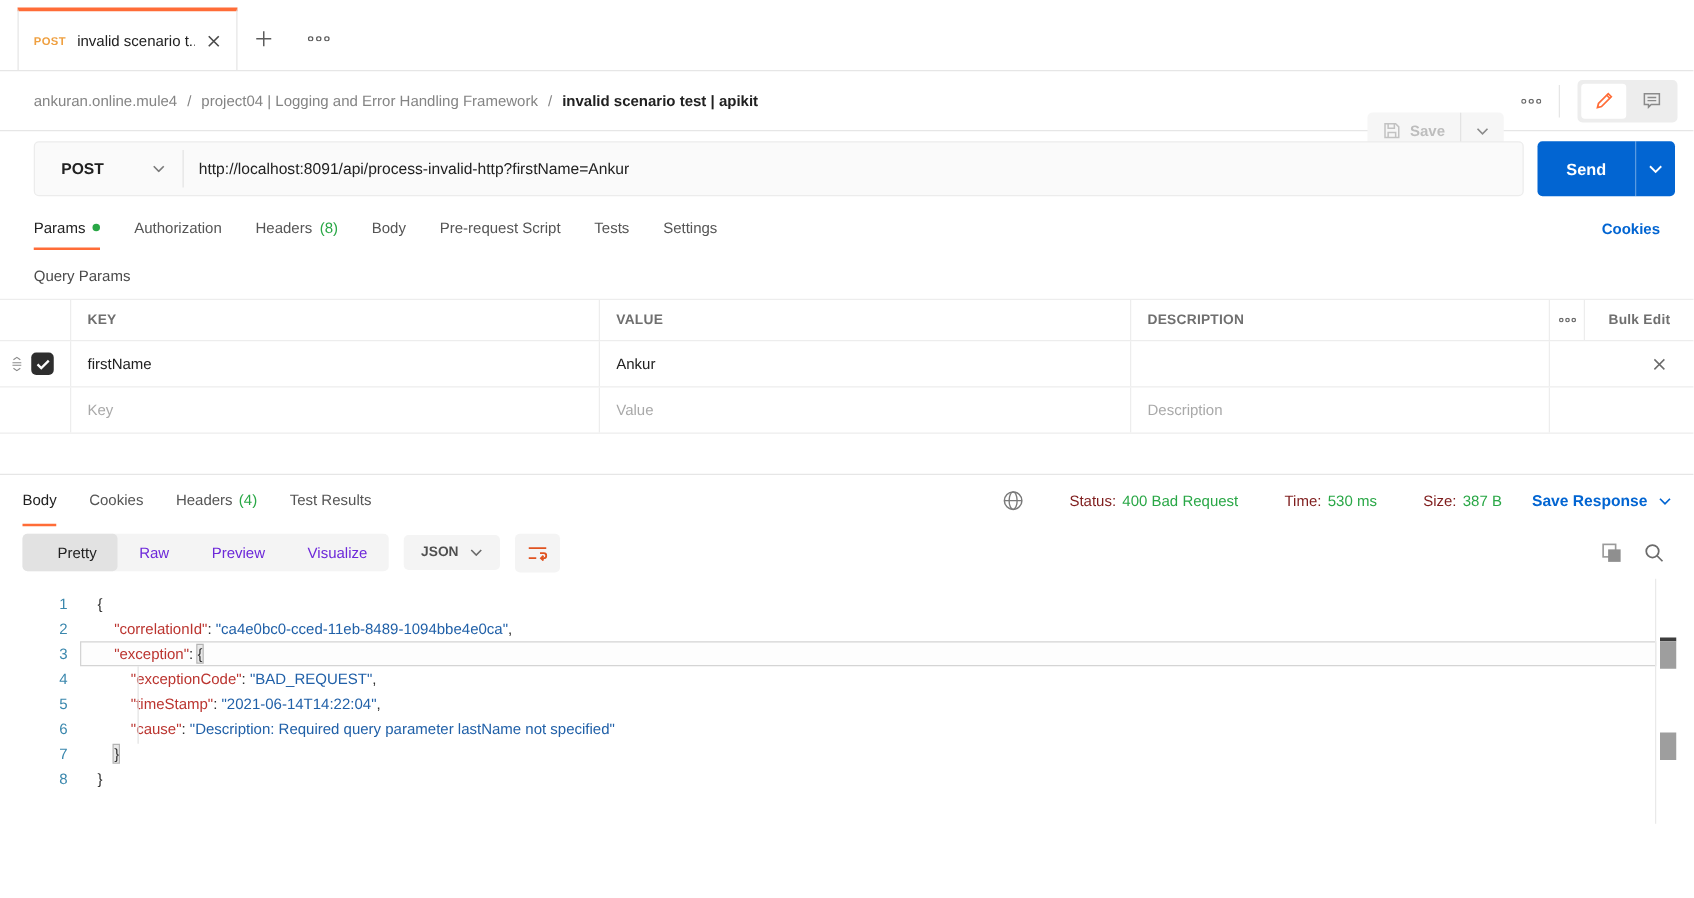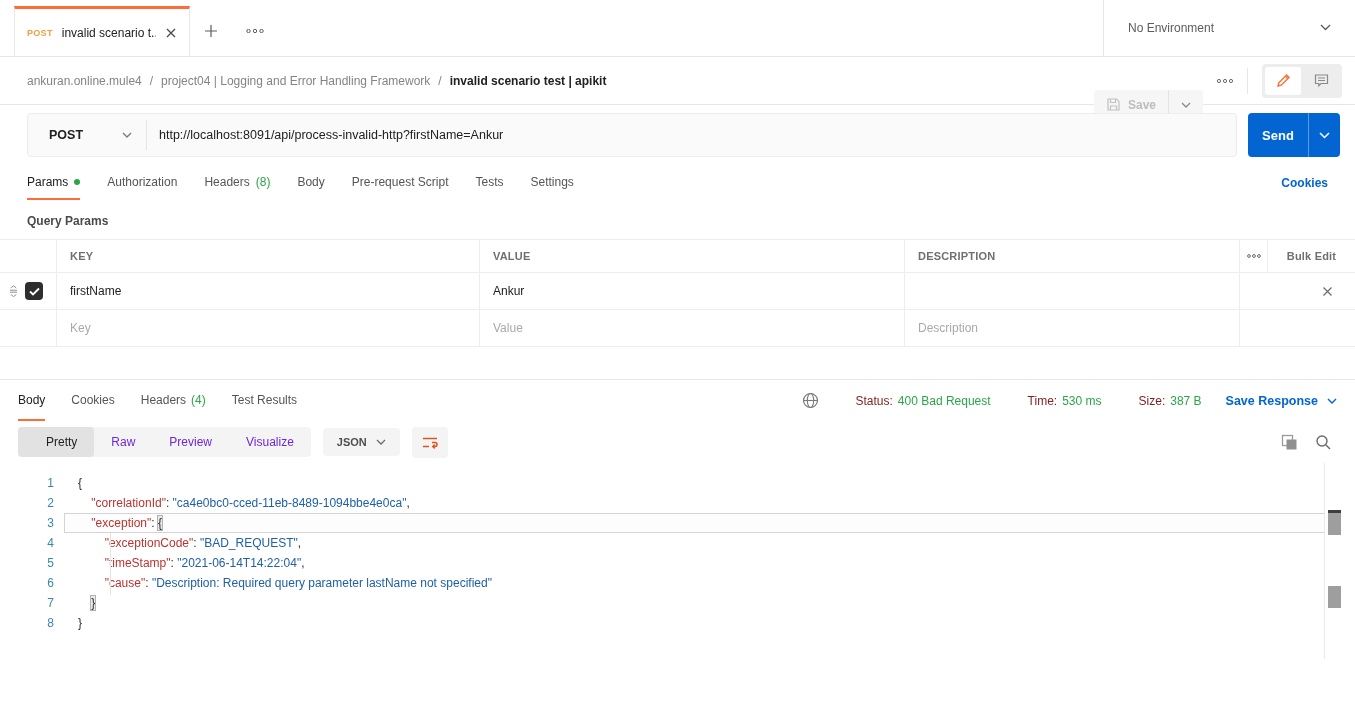--- a/index.html
+++ b/index.html
@@ -34,33 +34,33 @@
   .pc-item{width:36px;height:28px;border-radius:3px;display:flex;align-items:center;justify-content:center;cursor:pointer;}
   .pc-item.active{background:#fff;}
 
   
   .req-row{height:60px;display:flex;gap:11px;padding:8px 15px 8px 27px;align-items:center;}
   .url-box{flex:1;height:44px;background:#fafafa;border:1px solid #ececec;border-radius:4px;display:flex;align-items:center;}
   .method-select{width:118px;padding:0 14px 0 21px;display:flex;align-items:center;justify-content:space-between;
                  font-size:12.5px;font-weight:700;color:var(--txt);cursor:pointer;}
   .url-vdiv{width:1px;align-self:stretch;margin:6px 0;background:#e3e3e3;}
   .url-input{flex:1;border:none;background:transparent;outline:none;font-size:12.5px;color:var(--txt);padding:0 12px;height:100%;}
-  .send-btn{width:92px;height:44px;background:var(--blue);border-radius:4px;display:flex;color:#fff;cursor:pointer;}
+  .send-btn{width:110px;height:44px;background:var(--blue);border-radius:4px;display:flex;color:#fff;cursor:pointer;}
   .send-main{flex:1;display:flex;align-items:center;justify-content:center;font-size:13px;font-weight:700;}
   .send-chev{width:32px;display:flex;align-items:center;justify-content:center;border-left:1px solid rgba(255,255,255,.35);}
 
   
   .req-tabs{height:35px;display:flex;gap:27px;padding:0 27px;align-items:stretch;}
   .rq-tab{display:flex;align-items:center;font-size:12px;color:#555;border-bottom:2px solid transparent;cursor:pointer;gap:6px;}
   .rq-tab.active{color:var(--txt);border-bottom-color:var(--orange);}
   .rq-tab .count{color:var(--green);}
   .dot{width:6px;height:6px;border-radius:50%;background:var(--green);}
   .cookies{margin-left:auto;align-self:center;color:var(--blue);font-weight:700;font-size:12px;cursor:pointer;}
 
-  .qp-label{padding:14px 27px 11px;font-size:12px;font-weight:700;color:#4a4a4a;height:39px;}
+  .qp-label{padding:14px 27px 11px;font-size:12px;font-weight:400;color:#4a4a4a;height:39px;}
 
   
   .ptable{border-top:1px solid var(--tline);}
   .prow{display:grid;grid-template-columns:57px 423px 425px 335px 28px 1fr;border-bottom:1px solid var(--tline);}
   .prow.phead{height:33px;}
   .prow.pdata{height:37px;}
   .pc{display:flex;align-items:center;padding:0 13px;overflow:hidden;}
   .phead .pc{font-size:11px;font-weight:700;color:#6f6f6f;letter-spacing:.2px;}
   .pc.bordered{border-right:1px solid var(--tline);}
   .pc.center{justify-content:center;padding:0;}
@@ -131,26 +131,20 @@
           <path d="M7 1v12M1 7h12" stroke="#5c5c5c" stroke-width="1.2"></path>
         </svg>
     </div>
     <div class="icon-btn">
       <svg width="18" height="4" viewBox="0 0 18 4">
           <circle cx="2.5" cy="2" r="1.7" fill="none" stroke="#5c5c5c"></circle>
           <circle cx="9" cy="2" r="1.7" fill="none" stroke="#5c5c5c"></circle>
           <circle cx="15.5" cy="2" r="1.7" fill="none" stroke="#5c5c5c"></circle>
         </svg>
     </div>
-    <div class="env-box">
-      <span>No Environment</span>
-      <svg width="11" height="7" viewBox="0 0 11 7">
-          <path d="M1 1l4.5 4.5L10 1" stroke="#5c5c5c" stroke-width="1.3" fill="none"></path>
-        </svg>
-    </div>
   </div>
 
   <div class="crumb-row">
     <div class="crumbs">
       <span>ankuran.online.mule4</span>
       <span>/</span>
       <span>project04 | Logging and Error Handling Framework</span>
       <span>/</span>
       <span class="final">invalid scenario test | apikit</span>
     </div>

